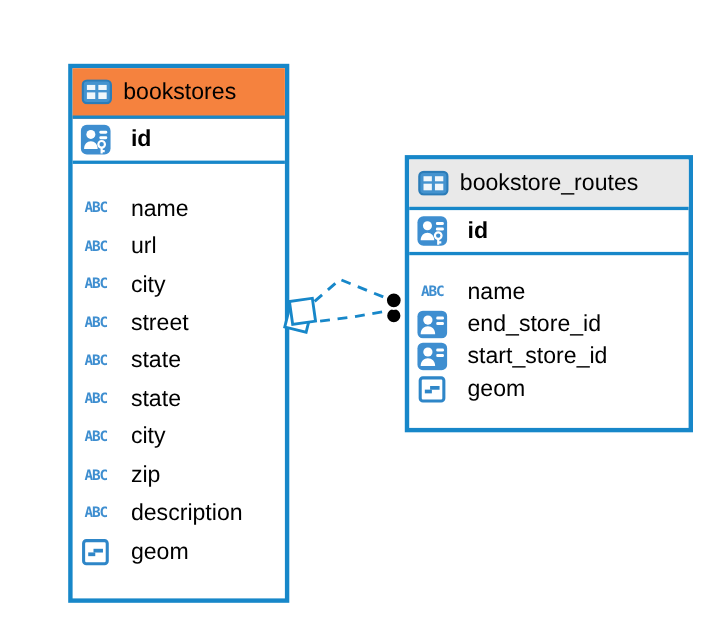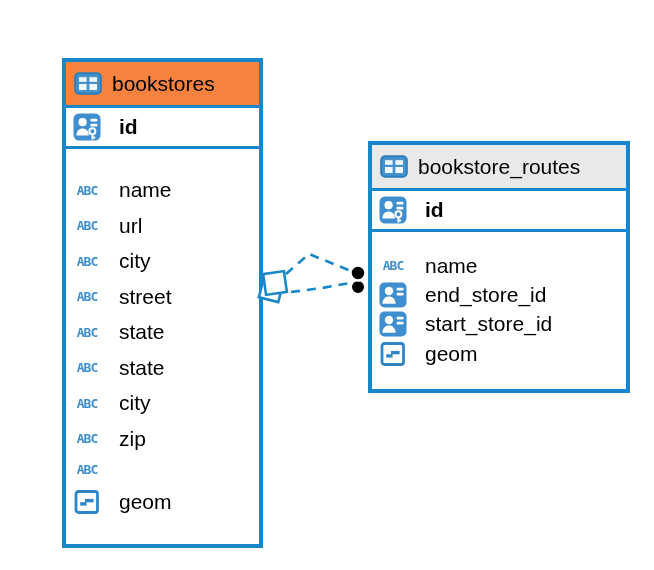--- a/index.html
+++ b/index.html
@@ -113,20 +113,21 @@
         <div class="row">
     <span class="cell-icon">
             <span class="abc">ABC</span>
           </span>
     <span class="cell-label">zip</span>
   </div>
         <div class="row">
     <span class="cell-icon">
             <span class="abc">ABC</span>
           </span>
+    <span class="cell-label">description</span>
   </div>
         <div class="row">
     <span class="cell-icon">
             <svg width="26" height="26" viewBox="0 0 26 26">
               <rect x="2" y="2.5" width="21.5" height="21" rx="2.5" fill="#fff" stroke="#2E86C8" stroke-width="2.8"></rect>
               <rect x="6.2" y="13.2" width="6.4" height="3.4" fill="#2E86C8"></rect>
               <rect x="11" y="9.9" width="8.6" height="3.4" fill="#2E86C8"></rect>
             </svg>
           </span>
     <span class="cell-label">geom</span>

